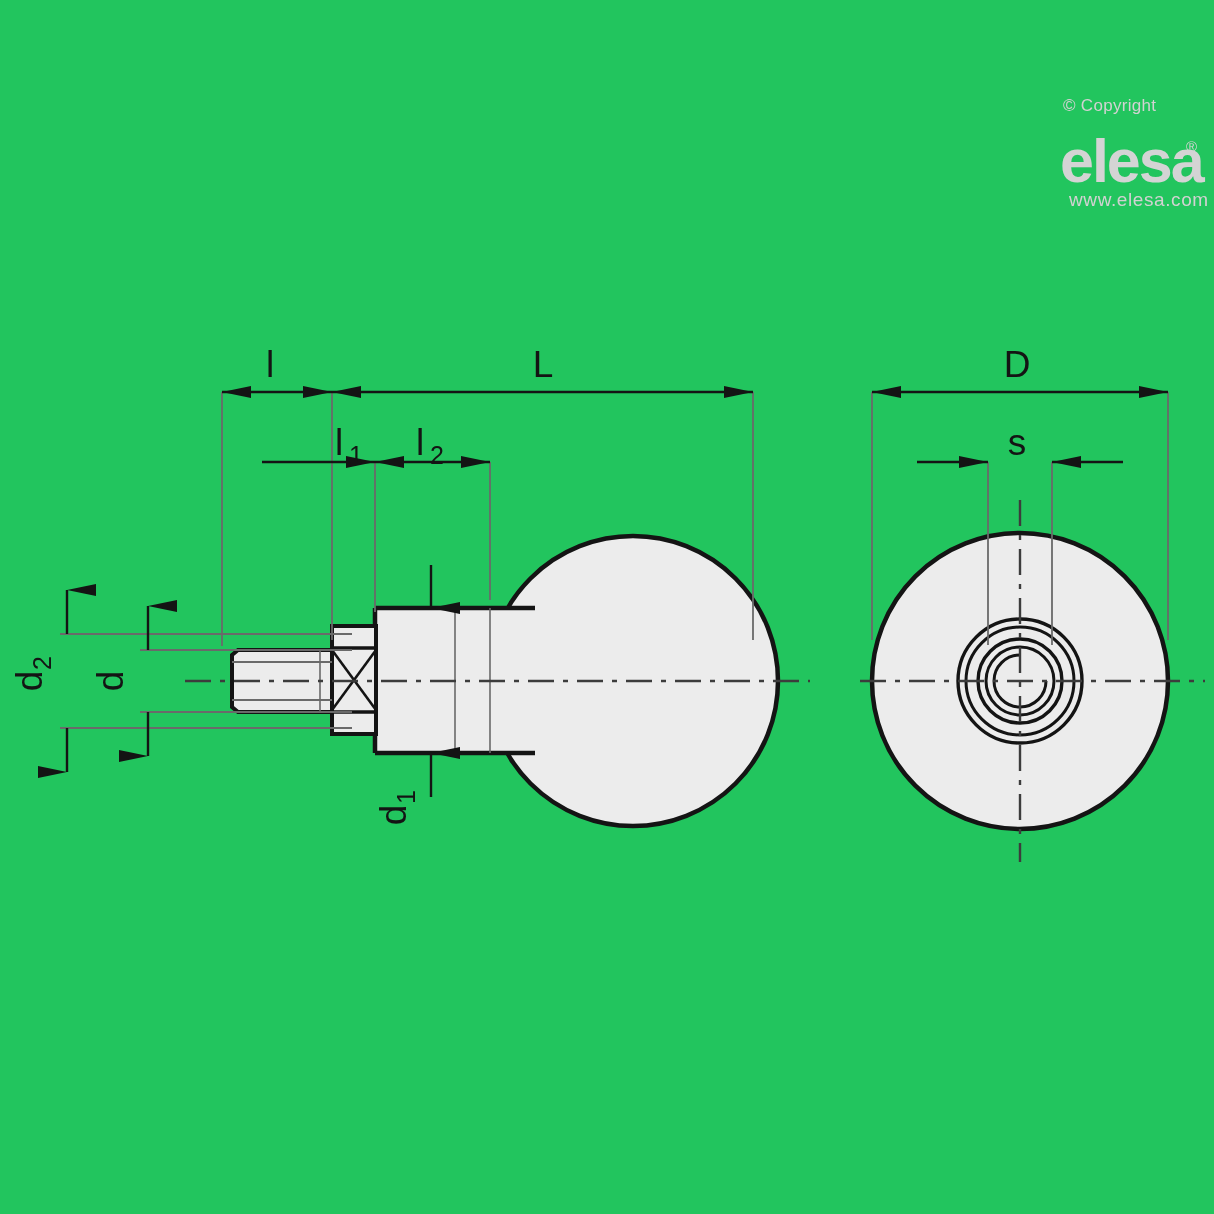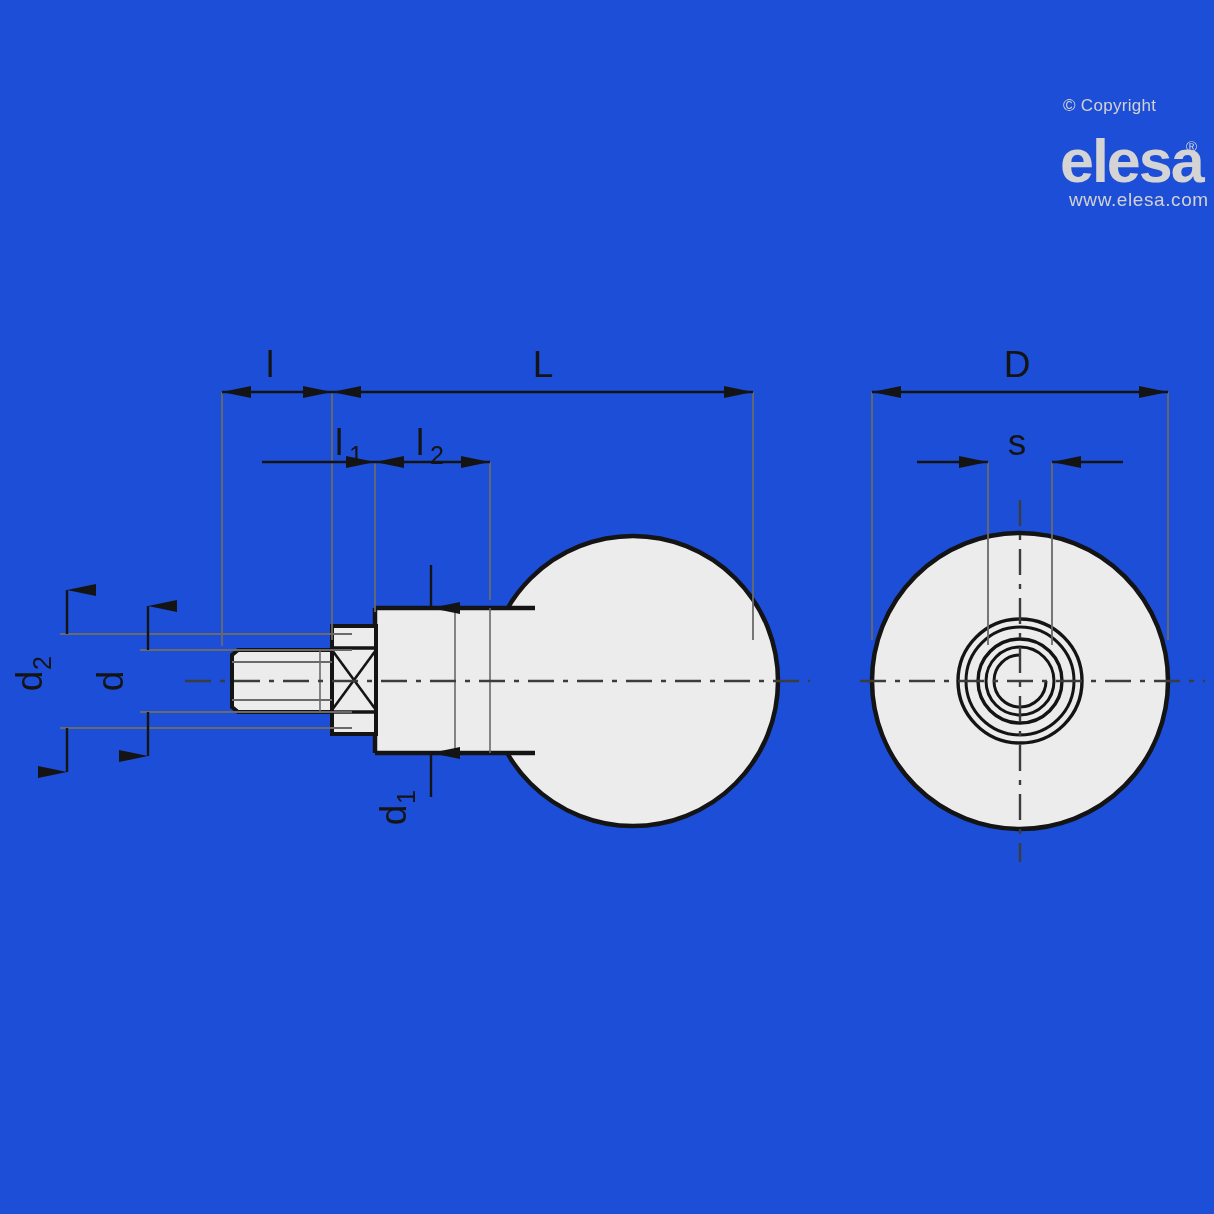--- a/index.html
+++ b/index.html
@@ -13,21 +13,21 @@
     height: 1214px;
     font-family: "Liberation Sans", sans-serif;
     overflow: hidden;
     position: relative;
   }
   #drawing-root {
     position: absolute;
     left: 0; top: 0;
     width: 1214px;
     height: 1214px;
-    background: #1d4ed8;
+    background: #22c55e;
   }
   svg.drawing-canvas {
     display: block;
     width: 1214px;
     height: 1214px;
   }
   .dim-label {
     font-family: "Liberation Sans", sans-serif;
     font-size: 37px;
     font-weight: 400;

